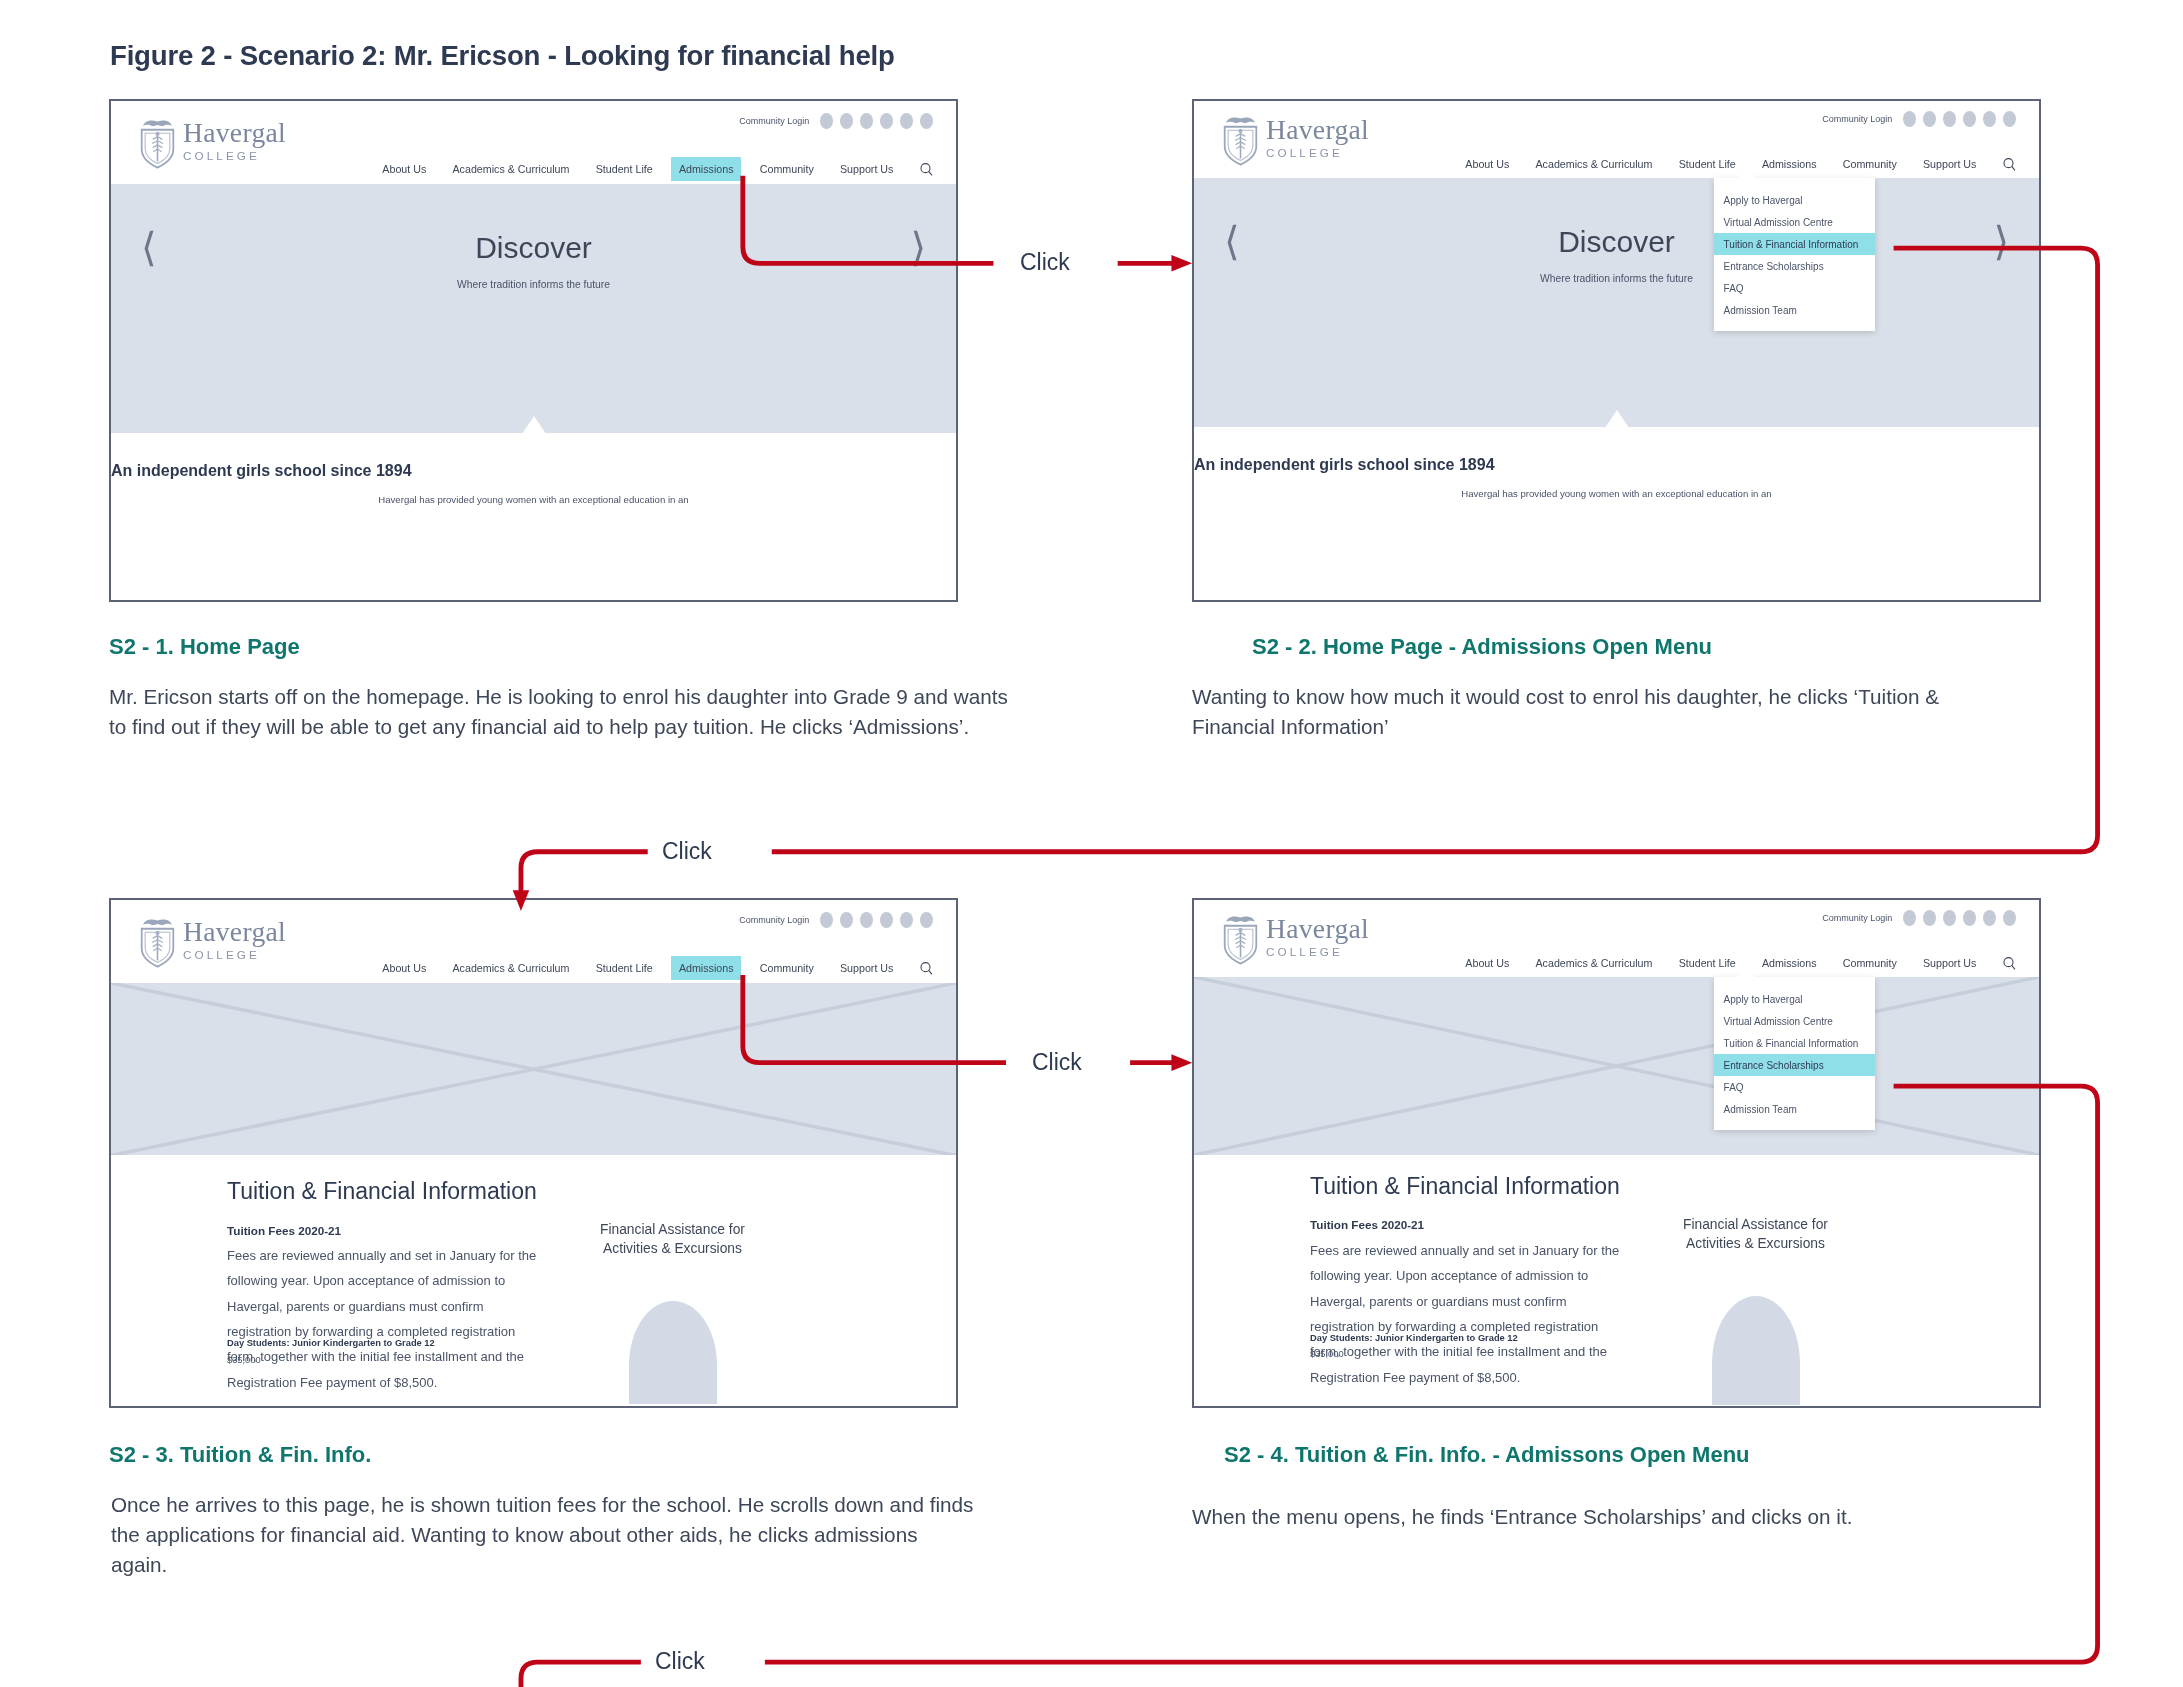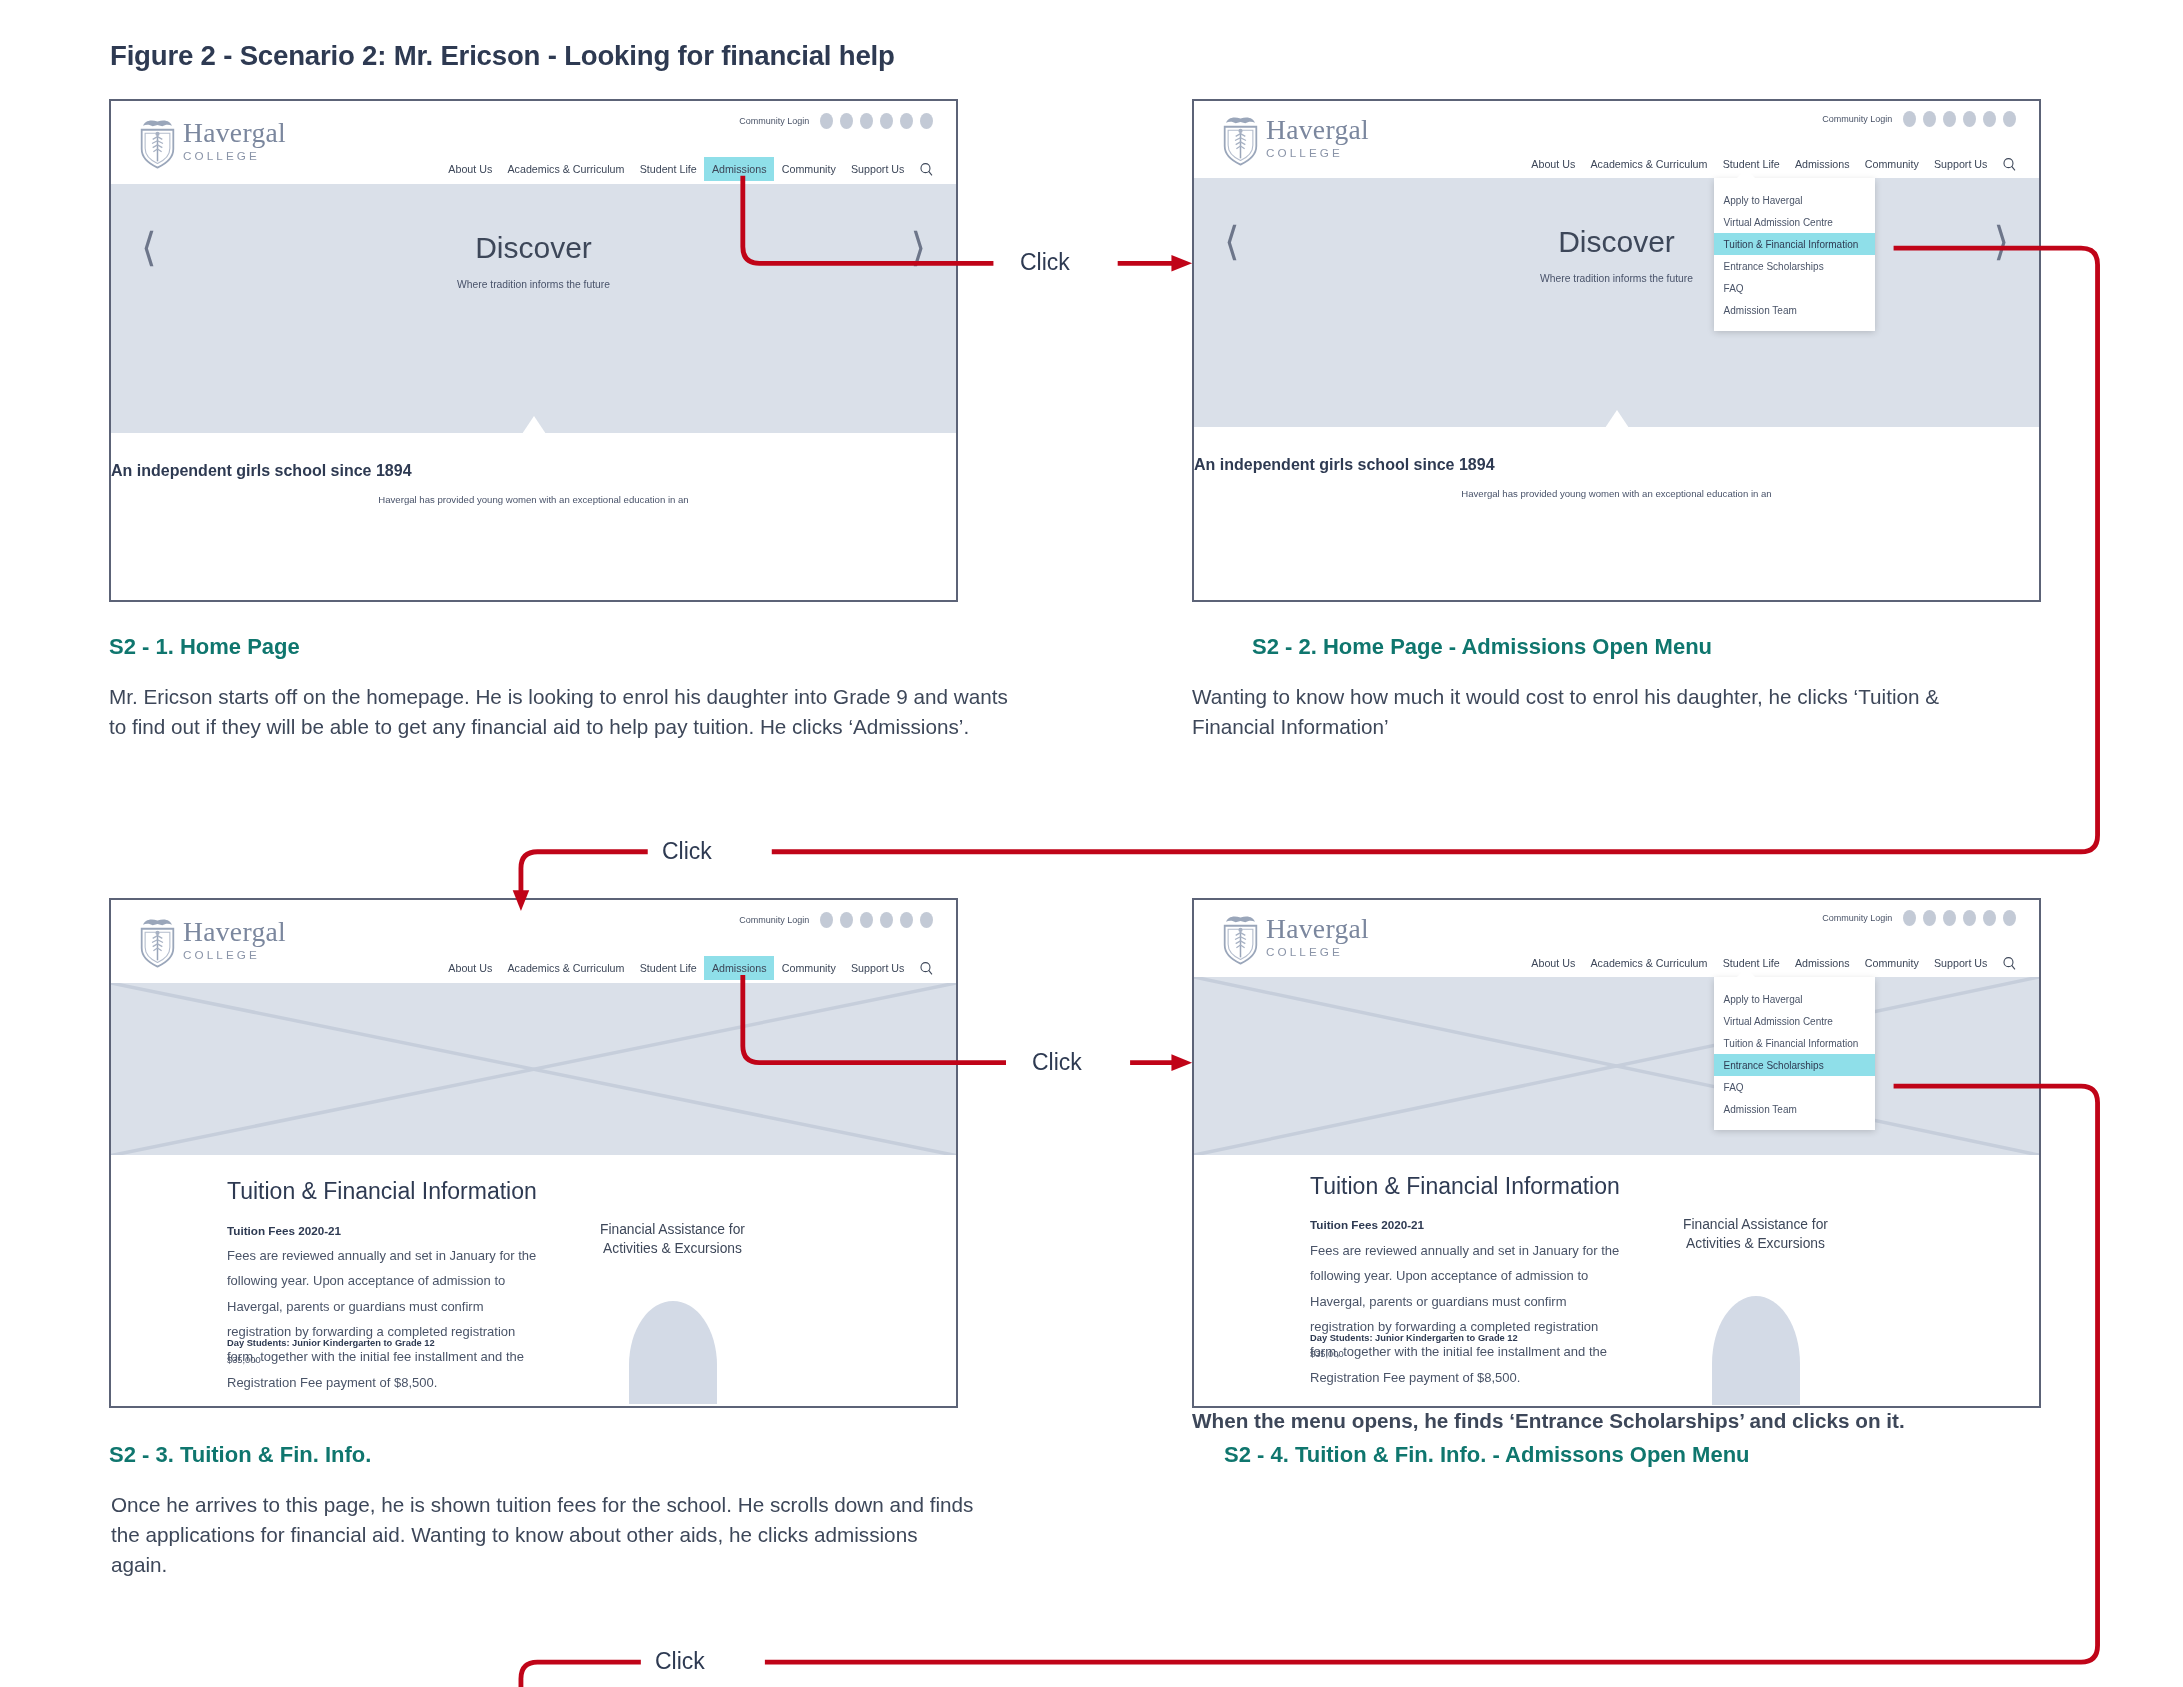--- a/index.html
+++ b/index.html
@@ -27,21 +27,21 @@
     line-height:1;letter-spacing:0.3px;
   }
   .brand-sub{
     font-size:11.7px;color:#8a94a8;letter-spacing:3.1px;margin-top:2.8px;
     font-family:"Liberation Sans",sans-serif;
   }
   .toprow{position:absolute;right:23.4px;top:12.4px;display:flex;align-items:center;gap:6.9px;}
   .community-login{font-size:9px;color:#4a5468;margin-right:4.1px;}
   .soc{width:13px;height:16px;border-radius:50%;background:#c3cad6;}
   .navrow{
-    position:absolute;right:20.7px;bottom:2.8px;display:flex;align-items:center;gap:0px;
+    position:absolute;right:20.7px;bottom:2.8px;display:flex;align-items:center;gap:11px;
   }
   .navitem{
     font-size:10.7px;color:#3d4759;padding:6.2px 7.6px;white-space:nowrap;
   }
   .navitem.active{background:#8fdfe9;}
   .search-ico{margin-left:6.9px;margin-right:1.4px;}
 
   
   .hero{position:relative;background:#dae0e9;width:100%;}
   .hero-title{
@@ -353,21 +353,21 @@
 <div class="cap-title" style="left:109px;top:634px;">S2 - 1. Home Page</div>
 <div class="cap-body" style="left:109px;top:682px;width:917px;">Mr. Ericson starts off on the homepage. He is looking to enrol his daughter into Grade 9 and wants to find out if they will be able to get any financial aid to help pay tuition. He clicks ‘Admissions’.</div>
 
 <div class="cap-title" style="left:1252px;top:634px;">S2 - 2. Home Page - Admissions Open Menu</div>
 <div class="cap-body" style="left:1192px;top:682px;width:813px;">Wanting to know how much it would cost to enrol his daughter, he clicks ‘Tuition &amp; Financial Information’</div>
 
 <div class="cap-title" style="left:109px;top:1442px;">S2 - 3. Tuition &amp; Fin. Info.</div>
 <div class="cap-body" style="left:111px;top:1490px;width:868px;">Once he arrives to this page, he is shown tuition fees for the school. He scrolls down and finds the applications for financial aid. Wanting to know about other aids, he clicks admissions again.</div>
 
 <div class="cap-title" style="left:1224px;top:1442px;">S2 - 4. Tuition &amp; Fin. Info. - Admissons Open Menu</div>
-<div class="cap-body" style="left:1192px;top:1406px;width:848px;font-weight:bold;">When the menu opens, he finds ‘Entrance Scholarships’ and clicks on it.</div>
+<div class="cap-body" style="left:1192px;top:1502px;width:848px;">When the menu opens, he finds ‘Entrance Scholarships’ and clicks on it.</div>
 
 <svg class="flow" viewBox="0 0 3168 2448">
 
   <path d="M1078 255 L1078 358 Q1078 382 1102 382 L1442 382" fill="none" stroke="#c00418" stroke-width="7" stroke-linecap="butt"></path>
   <path d="M1619 382 L1708 382" fill="none" stroke="#c00418" stroke-width="7"></path>
   <polygon points="1730,382 1700,370 1700,394" fill="#c00418"></polygon>
 
   <path d="M2748 360 L3020 360 Q3044 360 3044 384 L3044 1212 Q3044 1236 3020 1236 L780 1236 Q756 1236 756 1260 L756 1300" fill="none" stroke="#c00418" stroke-width="7"></path>
   <polygon points="756,1322 744,1292 768,1292" fill="#c00418"></polygon>
 

